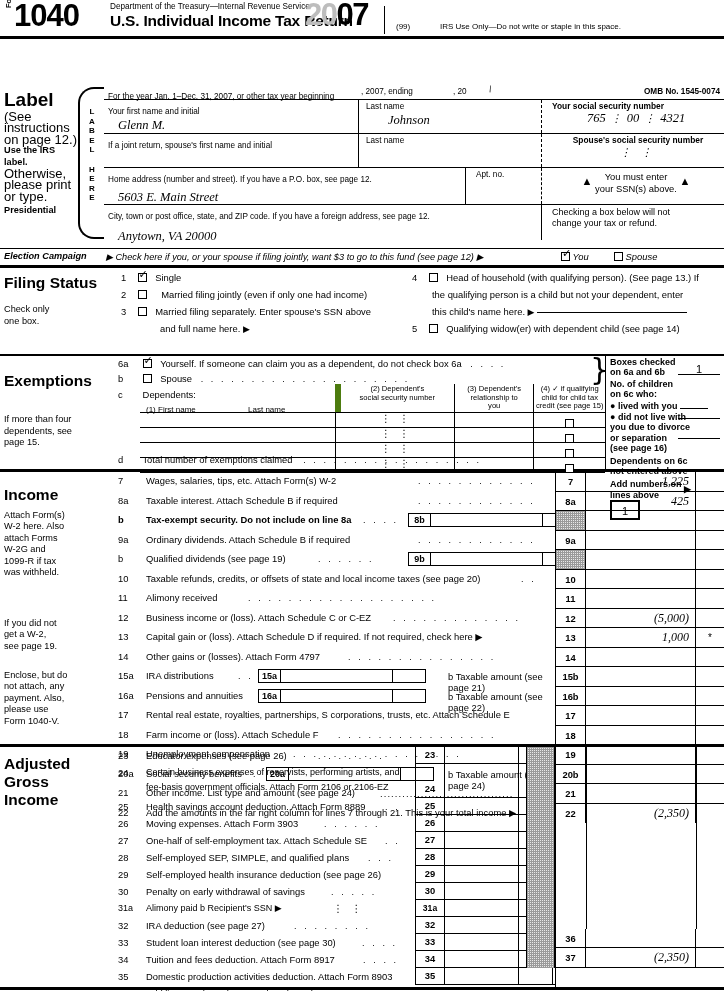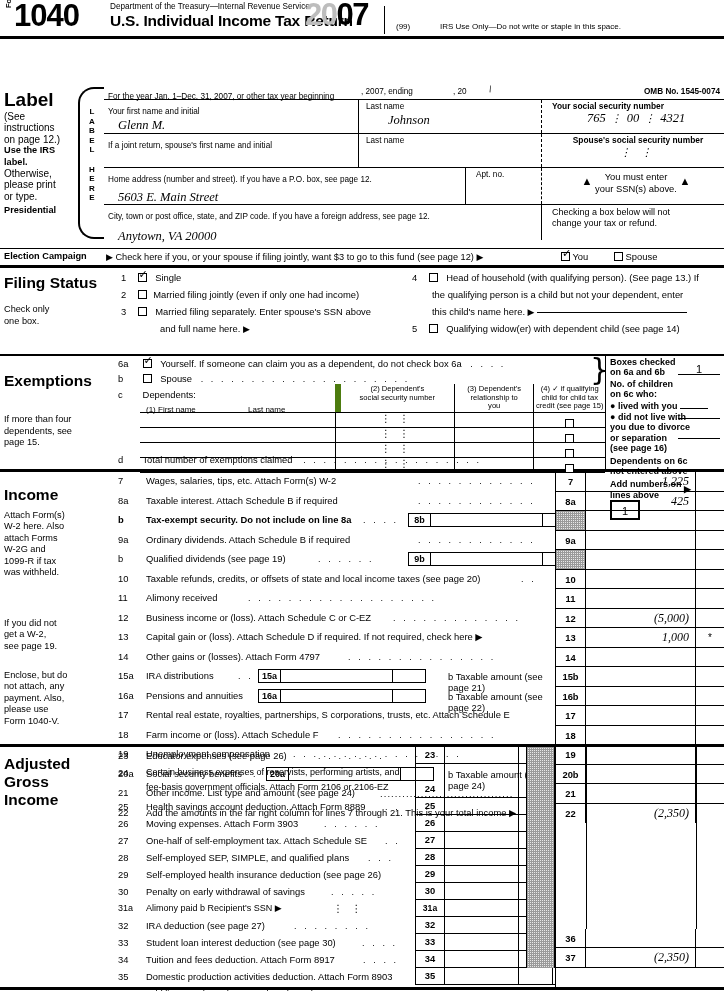--- a/index.html
+++ b/index.html
@@ -49,21 +49,21 @@
   }
   .hdr .ninenine { position:absolute; left:396px; top:22px; font-size:8px; }
   .hdr .irsuse { position:absolute; left:440px; top:22px; font-size:8px; }
   .thickline { height:3px; background:#000; }
   .thinline  { height:1px; background:#000; }
 
   
   .labelblock { position:relative; height:163px;margin-top:46px; }
   .leftcol { position:absolute; left:4px; top:0; width:74px; }
   .leftcol .big { font-size:19px; font-weight:bold; margin-top:4px;}
-  .leftcol .sm { font-size:10px; line-height:11.4px; }
+  .leftcol .sm { font-size:13px; line-height:11.4px; }
   .leftcol .smb { font-size:9.2px; line-height:11.4px; font-weight:bold; }
   .brace {
     position:absolute; left:78px; top:2px; width:26px; height:152px;
     border:2px solid #000; border-right:none;
     border-radius:16px 0 0 16px;
   }
   .lhcol {
     position:absolute; left:86px; top:22px;
     font-size:8px; font-weight:bold; line-height:9.6px; letter-spacing:0;
     text-align:center; width:12px;
@@ -83,21 +83,21 @@
   .ssncol { position:absolute; right:0; top:0; width:176px; }
   .ssndigits { font-size:12.5px; padding-bottom:1px; }
   .ssndigits span { display:inline-block; }
   .sep { color:#000; margin:0 5px; font-size:11px; }
 
   .mustenter { font-size:9.4px; text-align:center; line-height:11.5px; padding:3px 0 2px; }
   .tri { font-size:11px; }
   .checknote { font-size:9px; line-height:11px; padding:2px 3px 0 4px; }
 
   
-  .pres { position:relative; height:17px; border-top:1px solid #000; }
+  .pres { position:relative; height:17px; border-top:1px solid #000;font-style:italic; }
   .pres .ptxt { position:absolute; left:106px; top:3px; font-size:9.2px; }
 
   
   .cb {
     display:inline-block; width:9px; height:9px;
     border:1px solid #000; vertical-align:-1px; position:relative;
     background:#fff;
   }
   .cb.checked::after{
     content:"✓"; position:absolute; left:0px; top:-5px;
@@ -321,21 +321,21 @@
 one box.</div>
 
     <div class="fsrow" style="left:121px;top:4px">
       <span style="display:inline-block;width:14px">1</span>
       <span class="cb checked"></span>
       <span style="margin-left:6px">Single</span>
     </div>
     <div class="fsrow" style="left:121px;top:21px">
       <span style="display:inline-block;width:14px">2</span>
       <span class="cb"></span>
-      <span style="margin-left:4px">Married filing jointly (even if only one had income)</span>
+      <span style="margin-left:12px">Married filing jointly (even if only one had income)</span>
     </div>
     <div class="fsrow" style="left:121px;top:38px">
       <span style="display:inline-block;width:14px">3</span>
       <span class="cb"></span>
       <span style="margin-left:6px">Married filing separately. Enter spouse's SSN above</span>
     </div>
     <div class="fsrow" style="left:160px;top:55px">
       <span>and full name here.</span>
       <span class="arrow">▶</span>
     </div>

